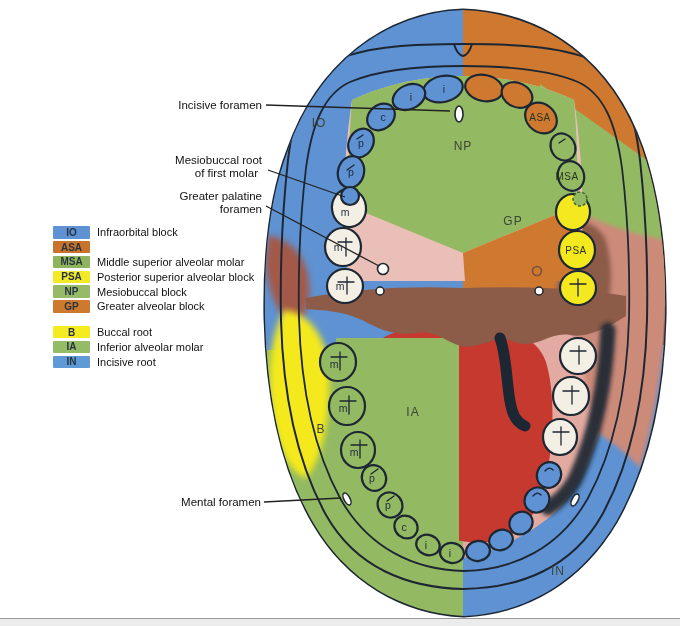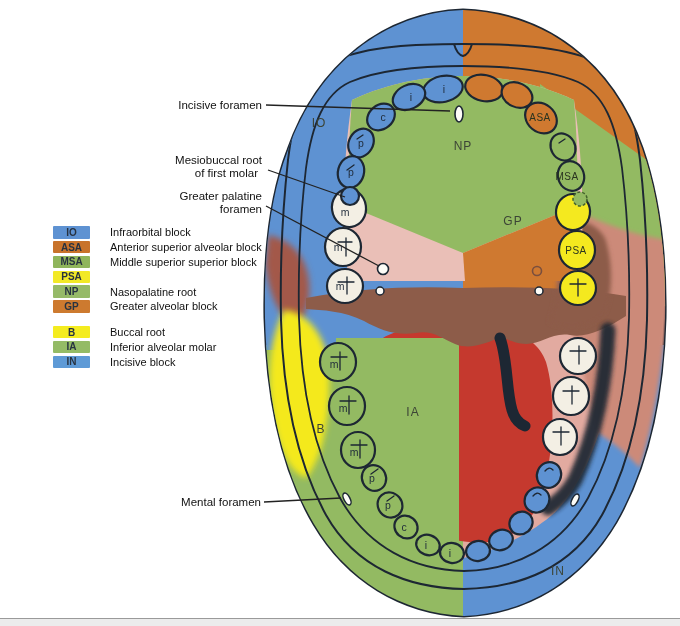--- a/index.html
+++ b/index.html
@@ -4,21 +4,21 @@
 <style>
   html,body{margin:0;padding:0;background:#fff;}
   .stage{position:relative;width:680px;height:626px;background:#ffffff;overflow:hidden;
          font-family:"Liberation Sans","DejaVu Sans",sans-serif;}
   
   .legend{position:absolute;left:53px;top:225px;}
   .lgroup{margin-bottom:11px;}
   .lrow{display:flex;align-items:center;height:14.8px;}
   .chip{width:37px;height:12.5px;border-radius:1px;display:flex;align-items:center;justify-content:center;
         font-size:10px;font-weight:bold;color:#273240;flex:0 0 37px;}
-  .llabel{font-size:11px;color:#111;margin-left:20px;white-space:nowrap;}
+  .llabel{font-size:11px;color:#111;margin-left:7px;white-space:nowrap;}
   
   text{font-family:"Liberation Sans","DejaVu Sans",sans-serif;}
   .ann{font-size:11.5px;fill:#111;}
   .rlabel{font-size:12px;fill:#3c4436;letter-spacing:1px;font-weight:500;}
   .rlabel-sm{font-size:10px;fill:#2a3420;letter-spacing:.5px;font-weight:500;}
   .tletter{font-size:10.5px;fill:#1f2b3a;}
   
   .cBlue{fill:#5e92d2}.cOrange{fill:#cf7930}.cGreen{fill:#93ba62}.cYellow{fill:#f4e91f}
   .cWhiteT{fill:#f3efe4}.cPinkFloor{fill:#e2aaa0}.cPinkPalate{fill:#eabfb7}
   .cSalmon{fill:#cc8a79}.cBrown{fill:#8d5c49}.cRed{fill:#c5392e}.cPatch{fill:#a3584a}
@@ -35,50 +35,50 @@
 
   
   <div class="legend">
     <div class="lgroup">
       <div class="lrow">
         <span class="chip" style="background: rgb(94, 146, 210);">IO</span>
         <span class="llabel">Infraorbital block</span>
       </div>
       <div class="lrow">
         <span class="chip" style="background: rgb(200, 115, 43);">ASA</span>
-        <span class="llabel">Anterior superior alveolar block</span>
       </div>
       <div class="lrow">
         <span class="chip" style="background: rgb(143, 181, 92);">MSA</span>
-        <span class="llabel">Middle superior superior block</span>
+        <span class="llabel">Middle superior alveolar molar</span>
       </div>
       <div class="lrow">
         <span class="chip" style="background: rgb(242, 233, 39);">PSA</span>
+        <span class="llabel">Posterior superior alveolar block</span>
       </div>
       <div class="lrow">
         <span class="chip" style="background: rgb(150, 186, 104);">NP</span>
-        <span class="llabel">Nasopalatine root</span>
+        <span class="llabel">Mesiobuccal block</span>
       </div>
       <div class="lrow">
         <span class="chip" style="background: rgb(205, 122, 47);">GP</span>
         <span class="llabel">Greater alveolar block</span>
       </div>
     </div>
     <div class="lgroup">
       <div class="lrow">
         <span class="chip" style="background: rgb(244, 236, 31);">B</span>
         <span class="llabel">Buccal root</span>
       </div>
       <div class="lrow">
         <span class="chip" style="background: rgb(148, 187, 102);">IA</span>
         <span class="llabel">Inferior alveolar molar</span>
       </div>
       <div class="lrow">
         <span class="chip" style="background: rgb(94, 154, 214);">IN</span>
-        <span class="llabel">Incisive block</span>
+        <span class="llabel">Incisive root</span>
       </div>
     </div>
   </div>
 
   
   <svg width="680" height="626" viewBox="0 0 680 626">
     <defs>
       <clipPath id="mouthClip">
         <path d="M463,10 C545,13 612,62 642,148 C660,200 666,258 665,318 C663,398 647,468 616,522 C581,581 527,613 464,616 C401,613 347,580 314,524 C282,470 267,398 265,318 C264,258 269,199 288,150 C318,64 385,13 463,10 Z"></path>
       </clipPath>

